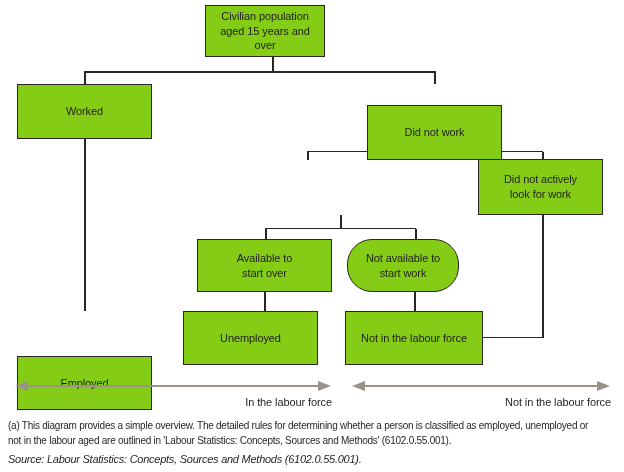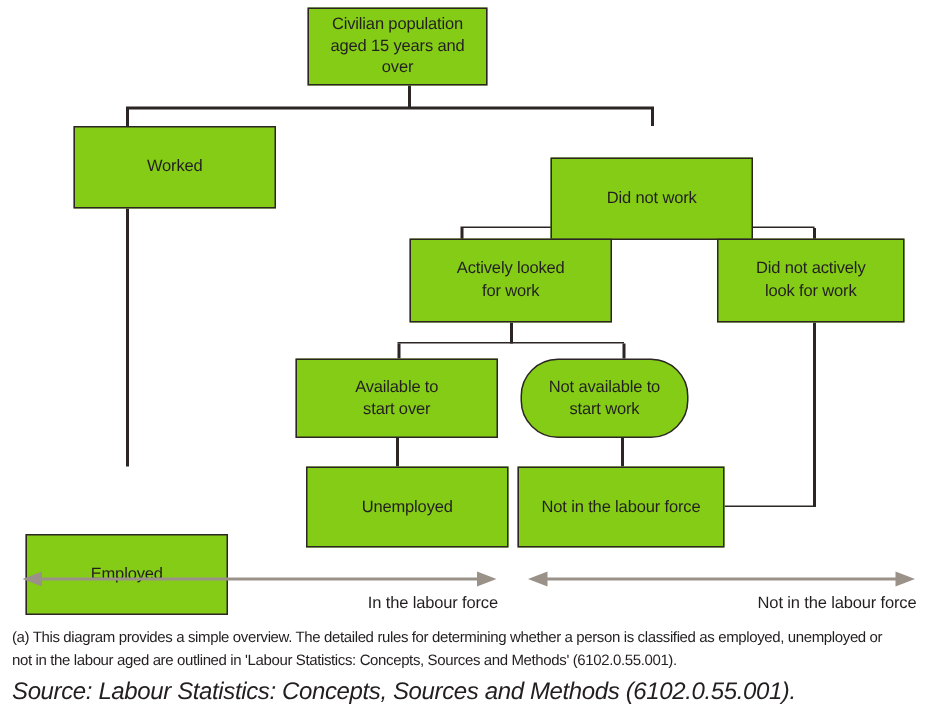--- a/index.html
+++ b/index.html
@@ -17,21 +17,21 @@
     display:flex;align-items:center;justify-content:center;
     text-align:center;font-size:11px;line-height:1.35;letter-spacing:-0.1px;
     white-space:pre-line;padding:18px 6px;
   }
   .aln{position:absolute;height:1.5px;background:var(--arrow-color);}
   .ah{position:absolute;width:0;height:0;border-top:5px solid transparent;border-bottom:5px solid transparent;}
   .ah.left{border-right:13px solid var(--arrow-color);}
   .ah.right{border-left:13px solid var(--arrow-color);}
   .range-label{position:absolute;font-size:11px;letter-spacing:-0.1px;text-align:right;}
   .footnote{position:absolute;left:8px;top:419px;width:614px;font-size:10px;letter-spacing:-0.25px;line-height:1.45;white-space:pre-line;}
-  .source{position:absolute;left:8px;top:453px;width:614px;font-size:16px;letter-spacing:-0.25px;font-style:italic;}
+  .source{position:absolute;left:8px;top:453px;width:614px;font-size:11px;letter-spacing:-0.25px;font-style:italic;}
 </style>
 </head>
 <body>
 
 <div class="canvas">
 
   <div class="ln" style="left:272px;top:57px;width:1.5px;height:15px;"></div>
   <div class="ln" style="left:84px;top:71px;width:352px;height:1.5px;"></div>
   <div class="ln" style="left:84px;top:72px;width:1.5px;height:12px;"></div>
   <div class="ln" style="left:434px;top:72px;width:1.5px;height:12px;"></div>
@@ -48,32 +48,30 @@
 
   <div class="ln" style="left:84px;top:139px;width:1.5px;height:172px;"></div>
   <div class="ln" style="left:264px;top:292px;width:1.5px;height:19px;"></div>
   <div class="ln" style="left:414px;top:292px;width:1.5px;height:19px;"></div>
   <div class="ln" style="left:542px;top:215px;width:1.5px;height:123px;"></div>
   <div class="ln" style="left:483px;top:336.5px;width:60px;height:1.5px;"></div>
 
   <div class="node" style="left:205px;top:5px;width:120px;height:52px;">Civilian population
 aged 15 years and
 over</div>
-  <div class="node" style="left:17px;top:84px;width:135px;height:55px;margin-left:32px;">Worked</div>
+  <div class="node" style="left:17px;top:84px;width:135px;height:55px;">Worked</div>
   <div class="node" style="left:367px;top:84px;width:135px;height:55px;margin-top:21px;">Did not work</div>
-  <div class="node" style="left:273px;top:159px;width:135px;height:56px;">Actively looked
-for work</div>
   <div class="node" style="left:478px;top:159px;width:125px;height:56px;">Did not actively
 look for work</div>
   <div class="node" style="left:197px;top:239px;width:135px;height:53px;">Available to
 start over</div>
   <div class="node" style="left:347px;top:239px;width:112px;height:53px;border-radius:25px;">Not available to
 start work</div>
   <div class="node" style="left:17px;top:311px;width:135px;height:54px;margin-top:45px;">Employed</div>
-  <div class="node" style="left:204px;top:311px;width:135px;height:54px;">Unemployed</div>
+  <div class="node" style="left:183px;top:311px;width:135px;height:54px;">Unemployed</div>
   <div class="node" style="left:345px;top:311px;width:138px;height:54px;">Not in the labour force</div>
 
   <div class="ah left" style="left:15px;top:380.5px;"></div>
   <div class="aln" style="left:27px;top:385px;width:292px;"></div>
   <div class="ah right" style="left:318px;top:380.5px;"></div>
 
   <div class="ah left" style="left:352px;top:380.5px;"></div>
   <div class="aln" style="left:364px;top:385px;width:234px;"></div>
   <div class="ah right" style="left:597px;top:380.5px;"></div>
 

